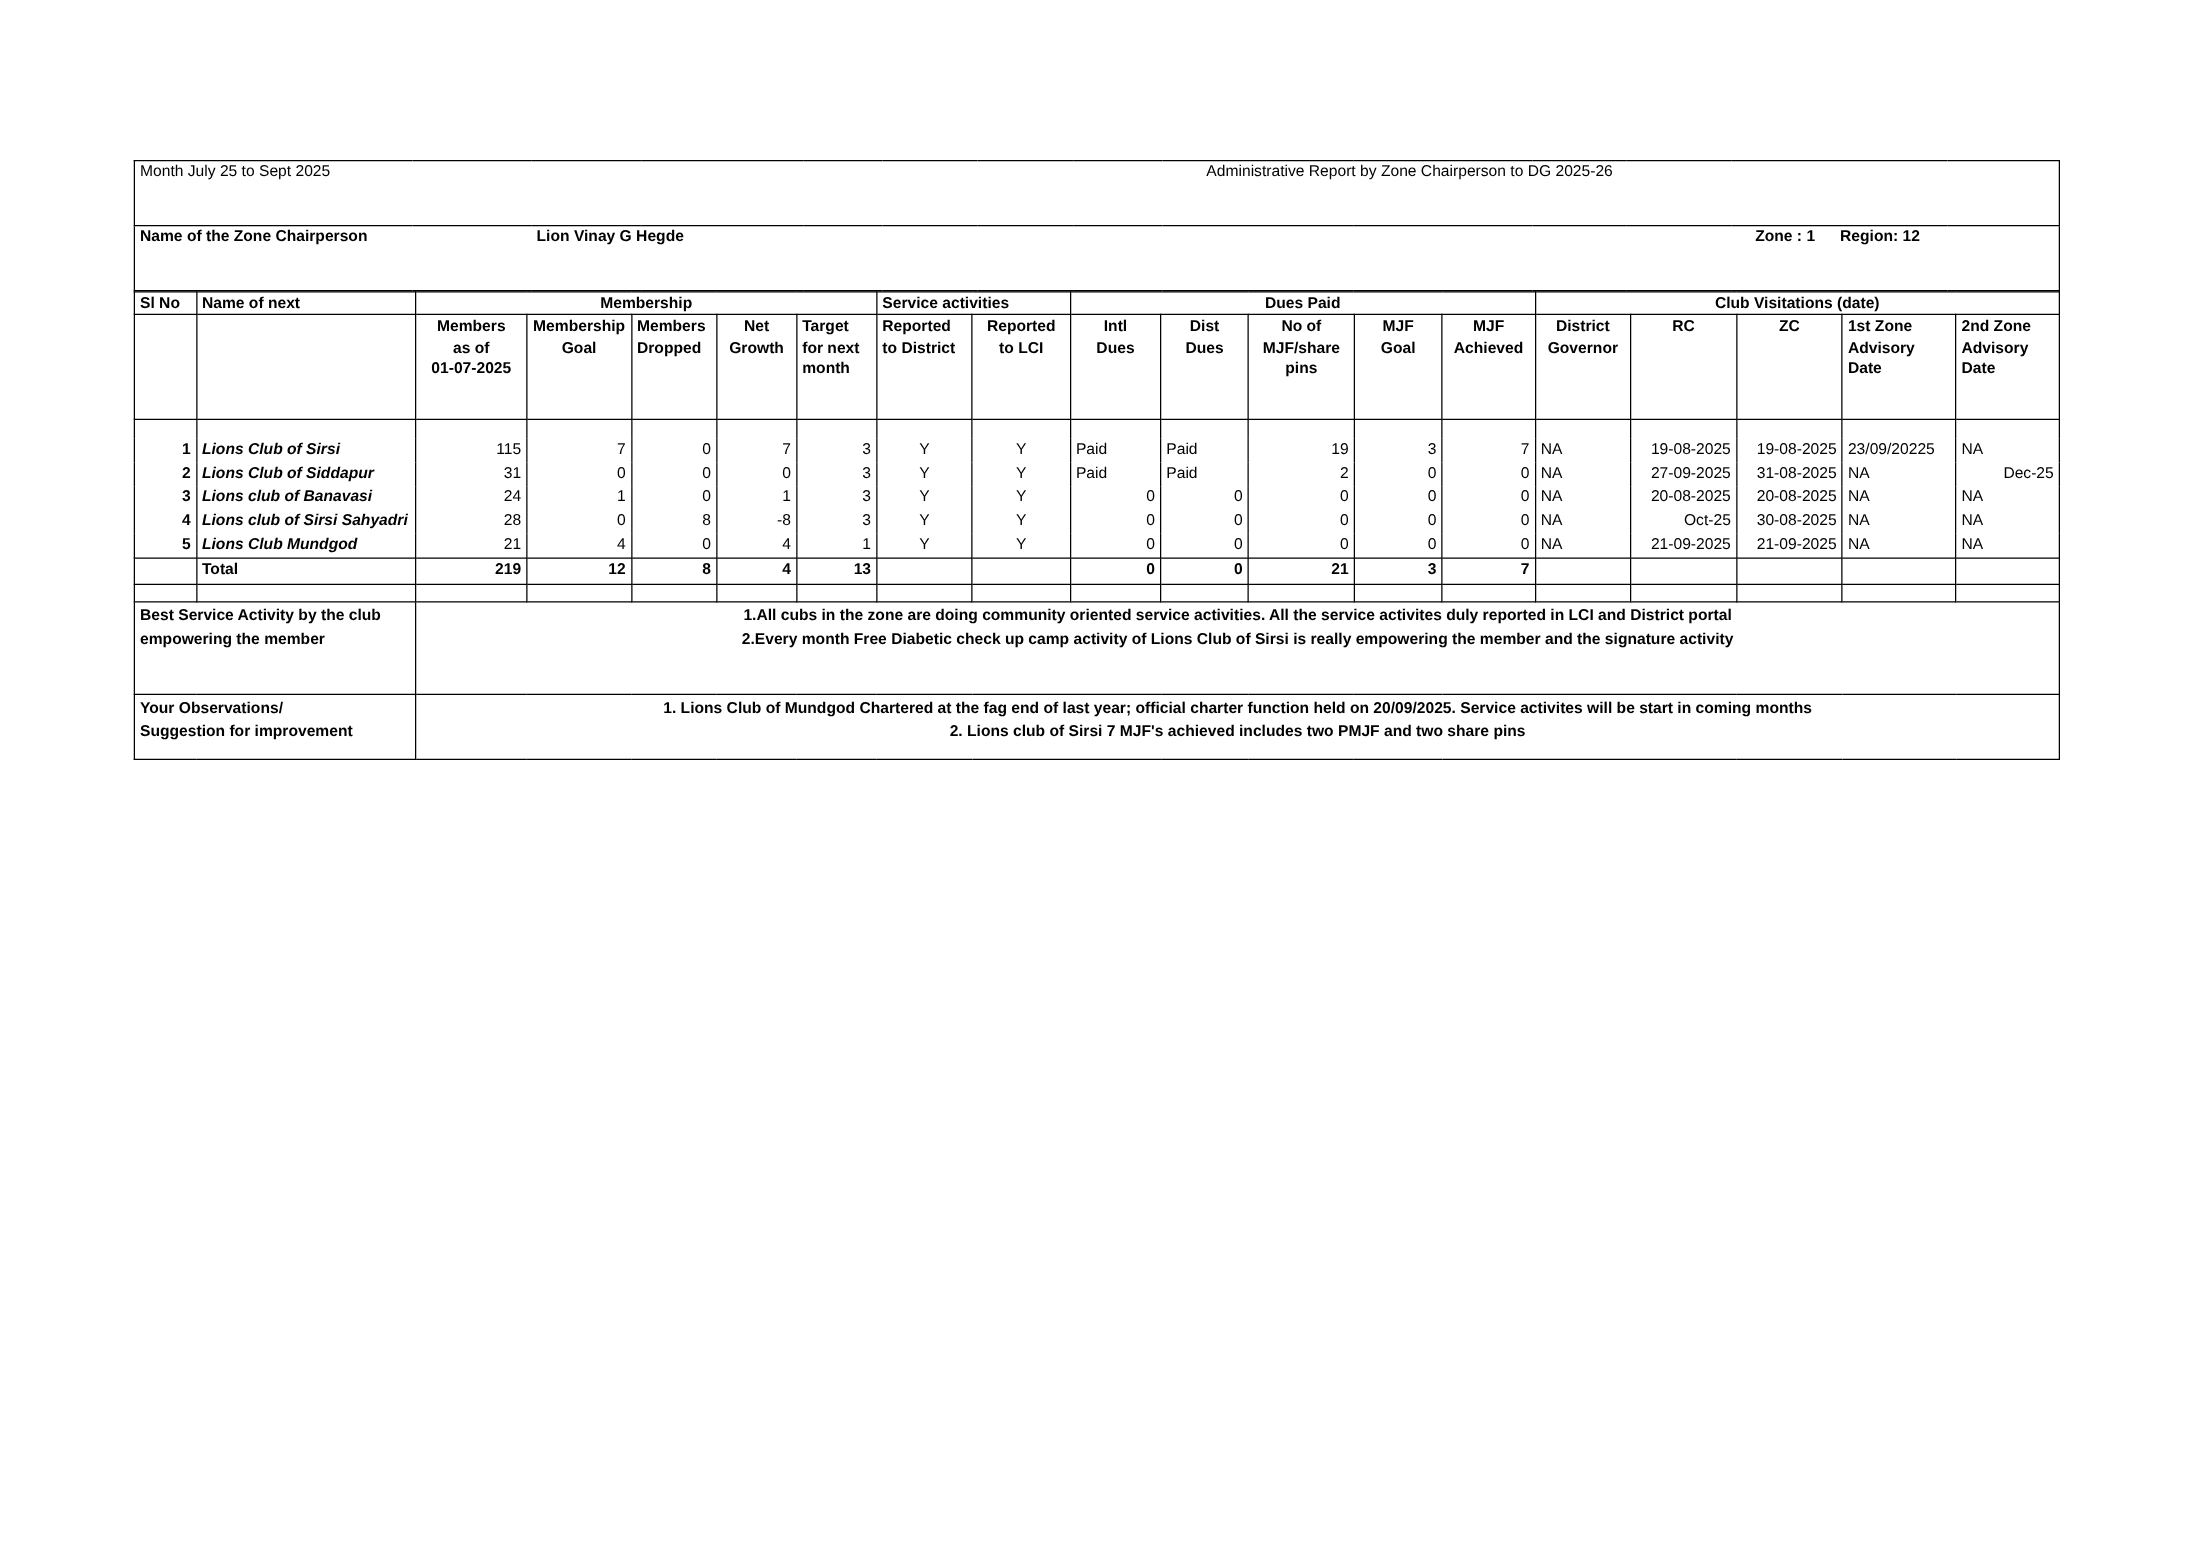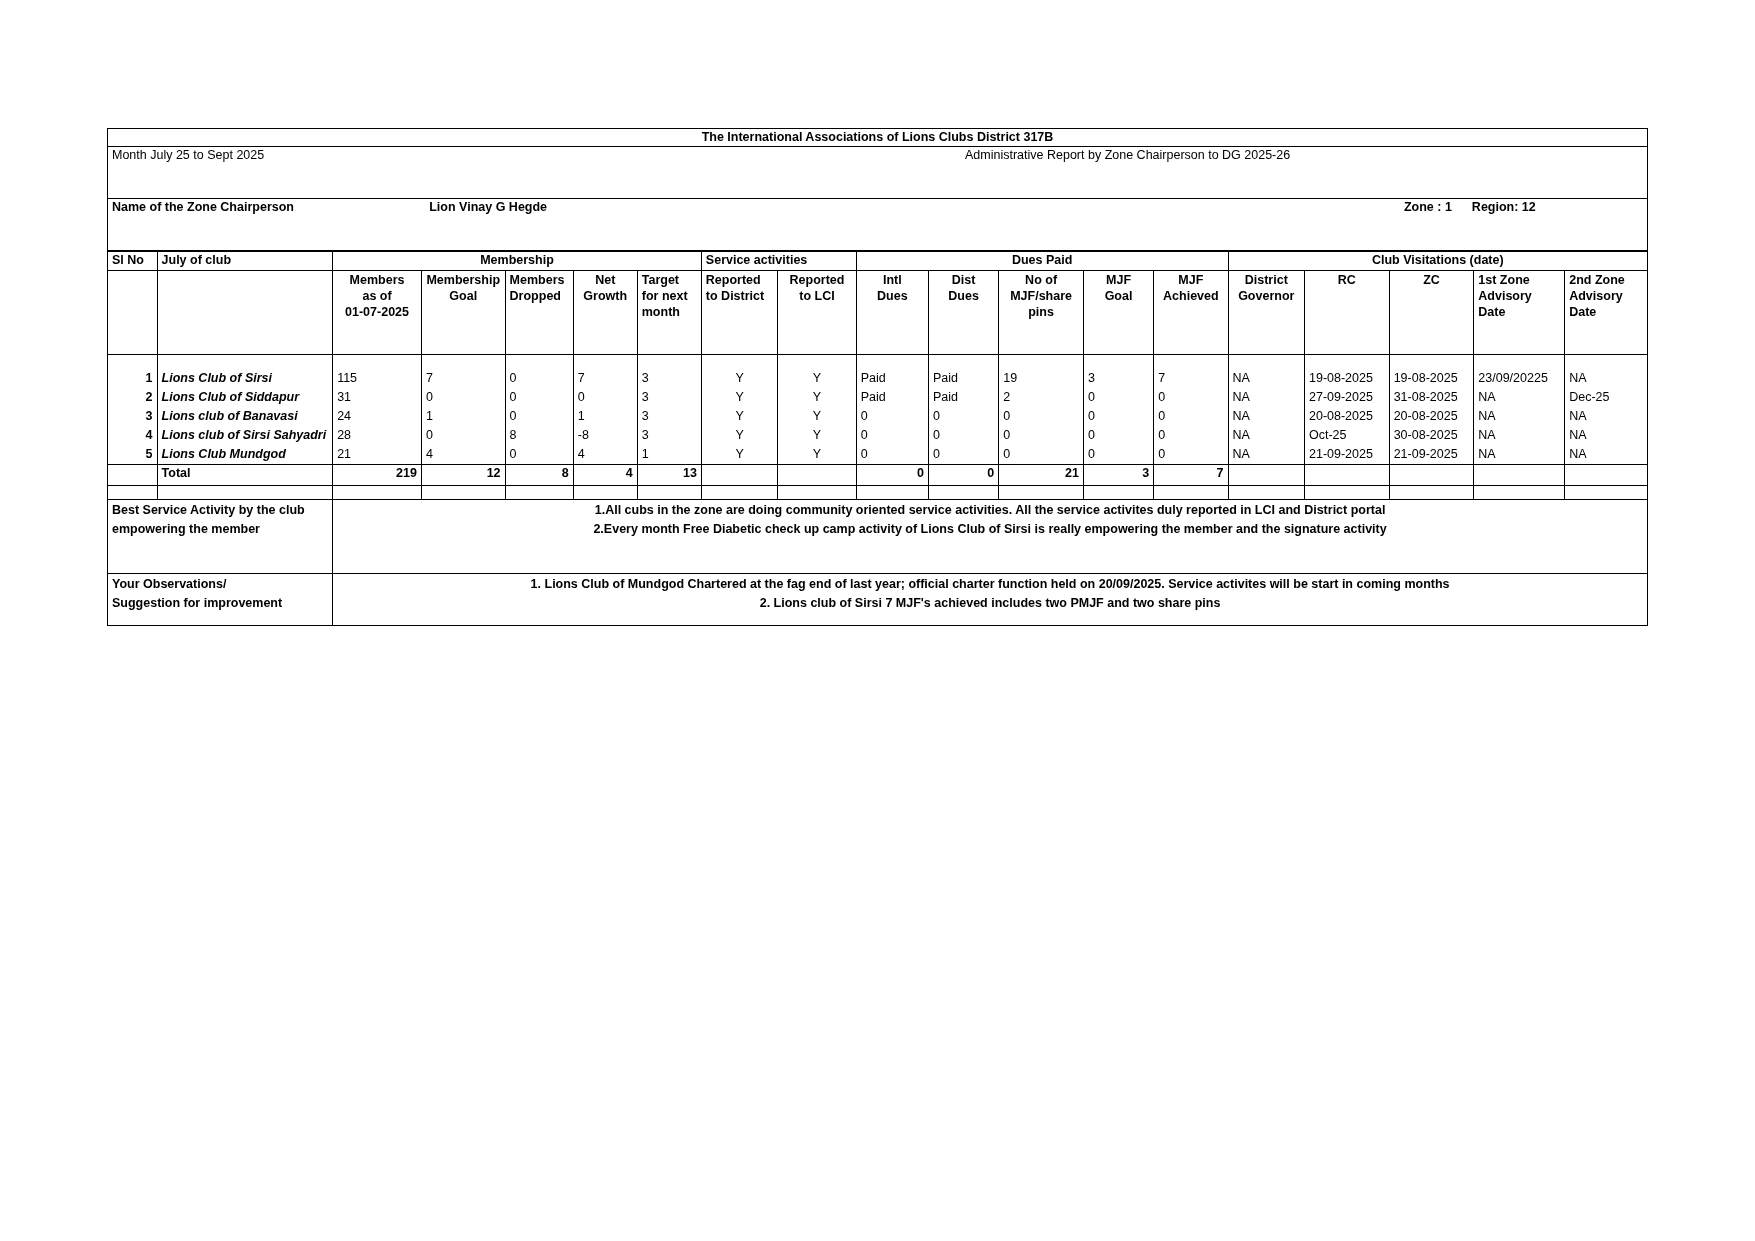--- a/index.html
+++ b/index.html
@@ -71,21 +71,21 @@
     font-weight: bold;
     text-align: center;
     vertical-align: middle;
   }
   .grp-l {
     font-weight: bold;
     text-align: left;
     vertical-align: middle;
   }
   .data-num {
-    text-align: left;
+    text-align: right;
     font-weight: normal;
     vertical-align: bottom;
   }
   .data-txt {
     text-align: left;
     font-weight: normal;
     vertical-align: bottom;
   }
   .data-c {
     text-align: center;
@@ -146,23 +146,20 @@
         <col style="width:68px">
         <col style="width:72px">
         <col style="width:74px">
         <col style="width:82px">
         <col style="width:82px">
         <col style="width:88px">
         <col style="width:88px">
       </colgroup>
 
       <tbody>
-          <tr>
-        <td colspan="19" class="title-cell">The International Associations of Lions Clubs District 317B</td>
-      </tr>
 
       <tr class="month-row" style="height:52px">
         <td colspan="7" class="l mid" style="border-right:none;">Month  July 25  to Sept 2025</td>
         <td colspan="12" class="mid" style="border-left:none; text-align:center; padding-right:102px;">Administrative Report by Zone Chairperson to DG 2025-26</td>
       </tr>
 
       <tr class="zone-row" style="height:52px">
         <td colspan="3" class="l mid" style="border-right:none;">Name of the Zone Chairperson</td>
         <td colspan="5" class="l mid" style="border-left:none;border-right:none;">Lion Vinay G Hegde</td>
         <td colspan="9" class="r mid" style="border-left:none;border-right:none;padding-right:16px;">Zone : 1</td>
@@ -190,21 +187,21 @@
         <col style="width:74px">
         <col style="width:82px">
         <col style="width:82px">
         <col style="width:88px">
         <col style="width:80px">
       </colgroup>
 
       <tbody>
           <tr style="height:16px">
         <td class="grp-l">Sl No</td>
-        <td class="grp-l">July of club</td>
+        <td class="grp-l">Name of next</td>
         <td colspan="5" class="grp">Membership</td>
         <td colspan="2" class="grp-l">Service activities</td>
         <td colspan="5" class="grp">Dues Paid</td>
         <td colspan="5" class="grp">Club Visitations (date)</td>
       </tr>
 
       <tr style="height:84px">
         <td class="hdr"></td>
         <td class="hdr"></td>
 

